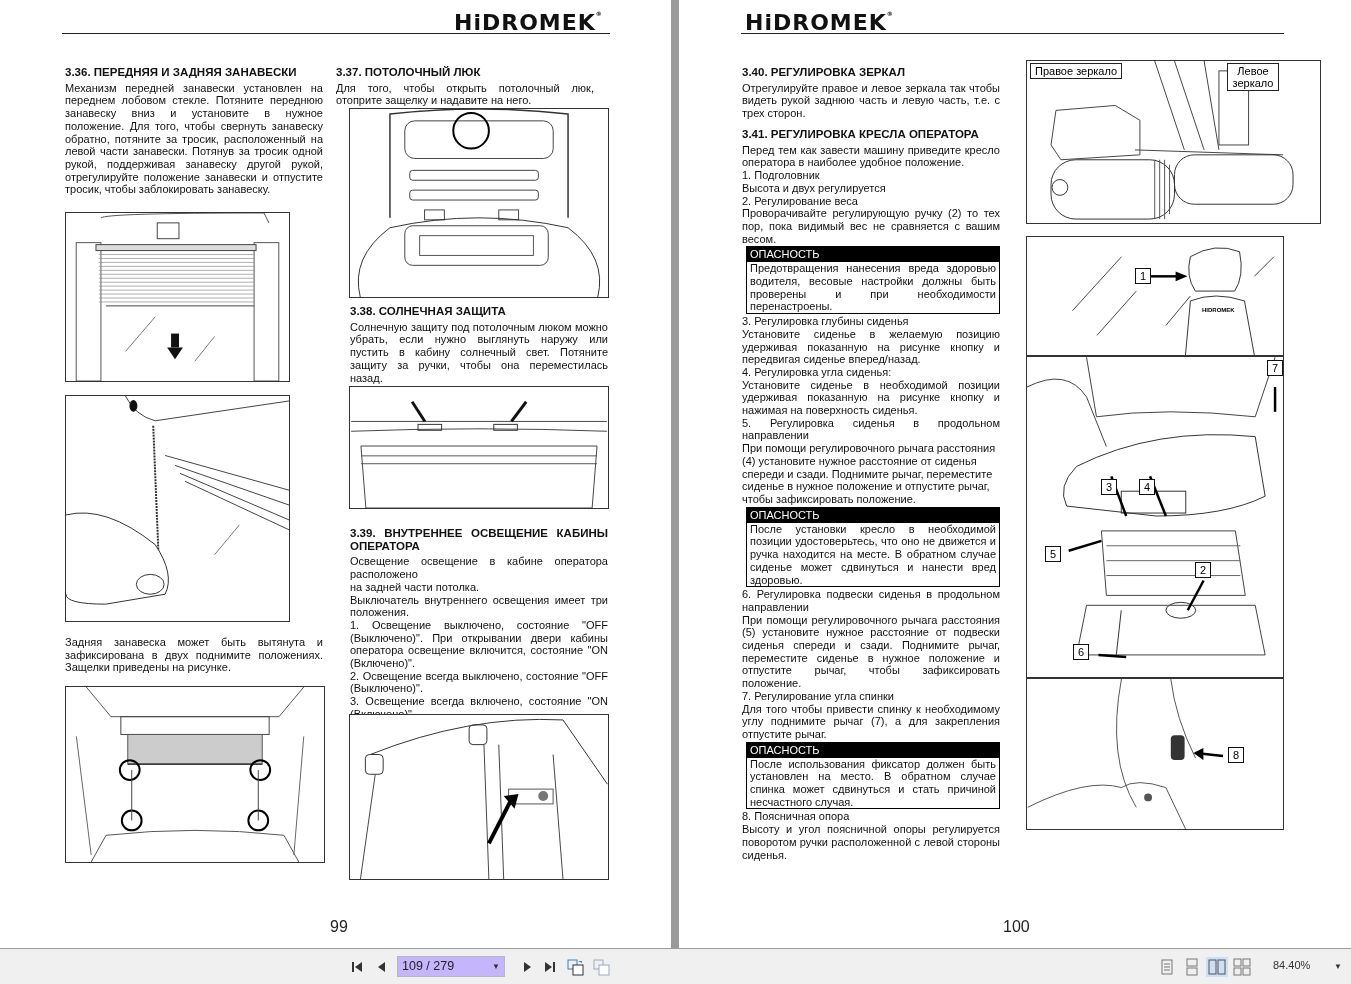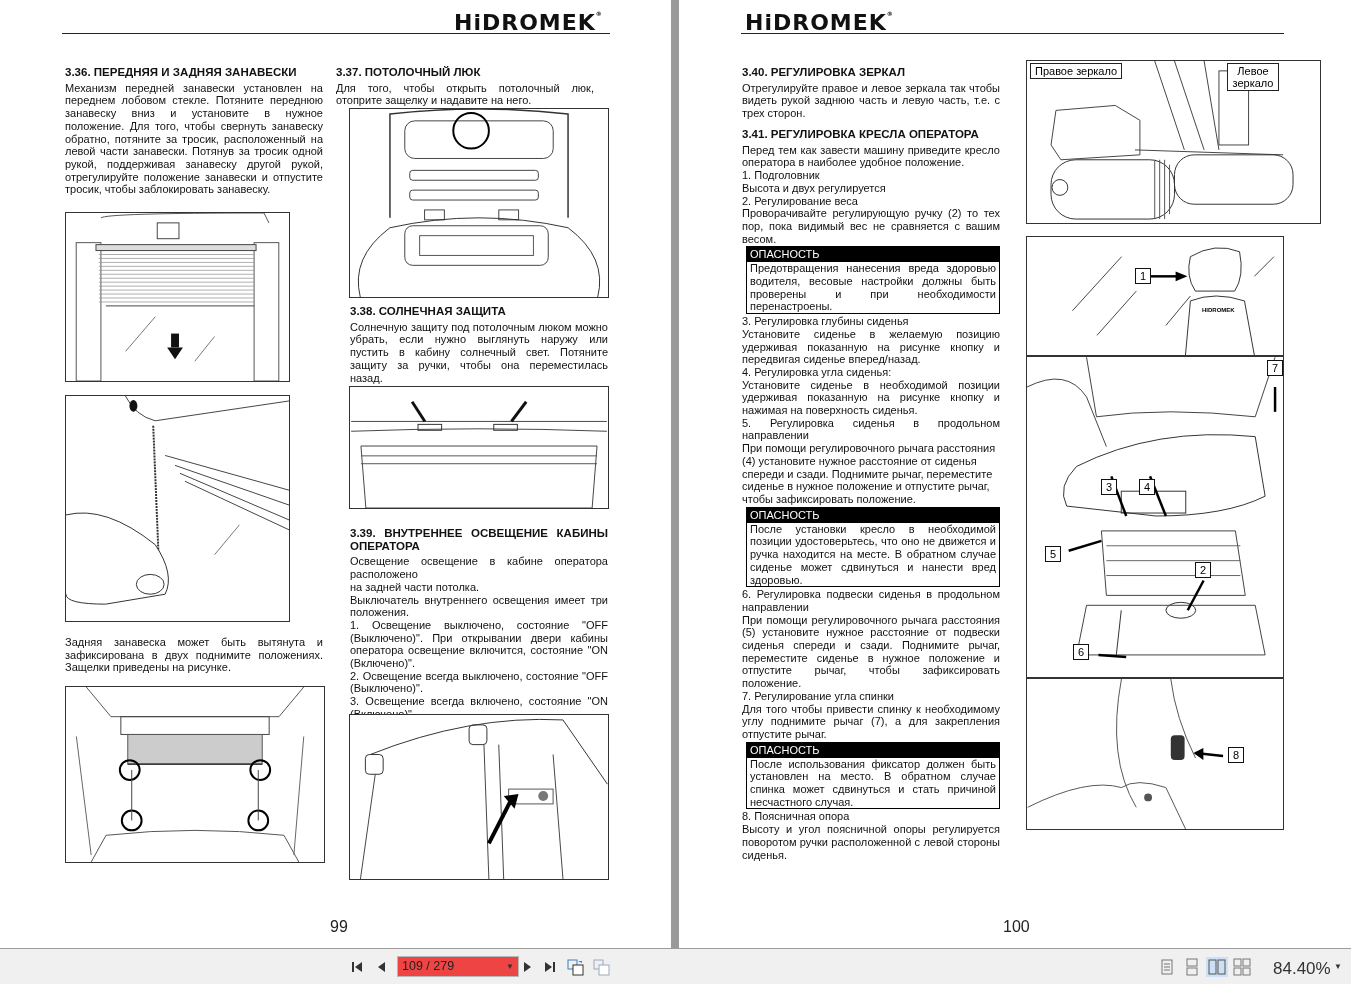--- a/index.html
+++ b/index.html
@@ -19,23 +19,23 @@
   .fig svg { width: 100%; height: 100%; display: block; }
   .warn { border: 1.5px solid #000; margin: 1px 0 1px 4px; }
   .warn .wh { background: #000; color: #fff; font-size: 11px; padding: 1px 3px; line-height: 13px; }
   .warn .wb { padding: 0 3px; }
   .pnum { position: absolute; font-size: 16px; color: #222; }
   .label-box { position: absolute; background: #fff; border: 1px solid #222; font-size: 11px; padding: 1px 4px; line-height: 12px; text-align: center; }
   .numbox { position: absolute; width: 16px; height: 16px; border: 1px solid #111; background: #fff; font-size: 11px; text-align: center; line-height: 14px; }
   
   .toolbar { position: absolute; left: 0; top: 948px; width: 1351px; height: 36px; background: #f0f0f0; border-top: 1px solid #9c9c9c; }
   .tb-btn { position: absolute; top: 10px; height: 16px; color: #333; font-size: 13px; line-height: 16px; cursor: pointer; text-align: center; }
-  .page-input { position: absolute; left: 397px; top: 7px; width: 122px; height: 21px; border: 1px solid #b8b8b8; background: #ef4444; font-size: 12.5px; line-height: 19px; padding-left: 4px; color: #222; }
+  .page-input { position: absolute; left: 397px; top: 7px; width: 108px; height: 21px; border: 1px solid #b8b8b8; background: #c4b5fd; font-size: 12.5px; line-height: 19px; padding-left: 4px; color: #222; }
   .page-input .dd { position: absolute; right: 4px; top: 0; font-size: 8px; color: #333; }
-  .zoom-val { position: absolute; left: 1273px; top: 10px; font-size: 17px; color: #333; }
+  .zoom-val { position: absolute; left: 1273px; top: 10px; font-size: 11px; color: #333; }
   .layout-btn { position: absolute; top: 8px; width: 22px; height: 20px; }
   .layout-btn.active { background: #cde0f5; }
 </style>
 </head>
 <body>
 
 <div class="viewer">
 
   <div class="page left">
     <div class="logo" style="left:454px;top:10px;"><span>HiDROMEK</span><sup>®</sup></div>

